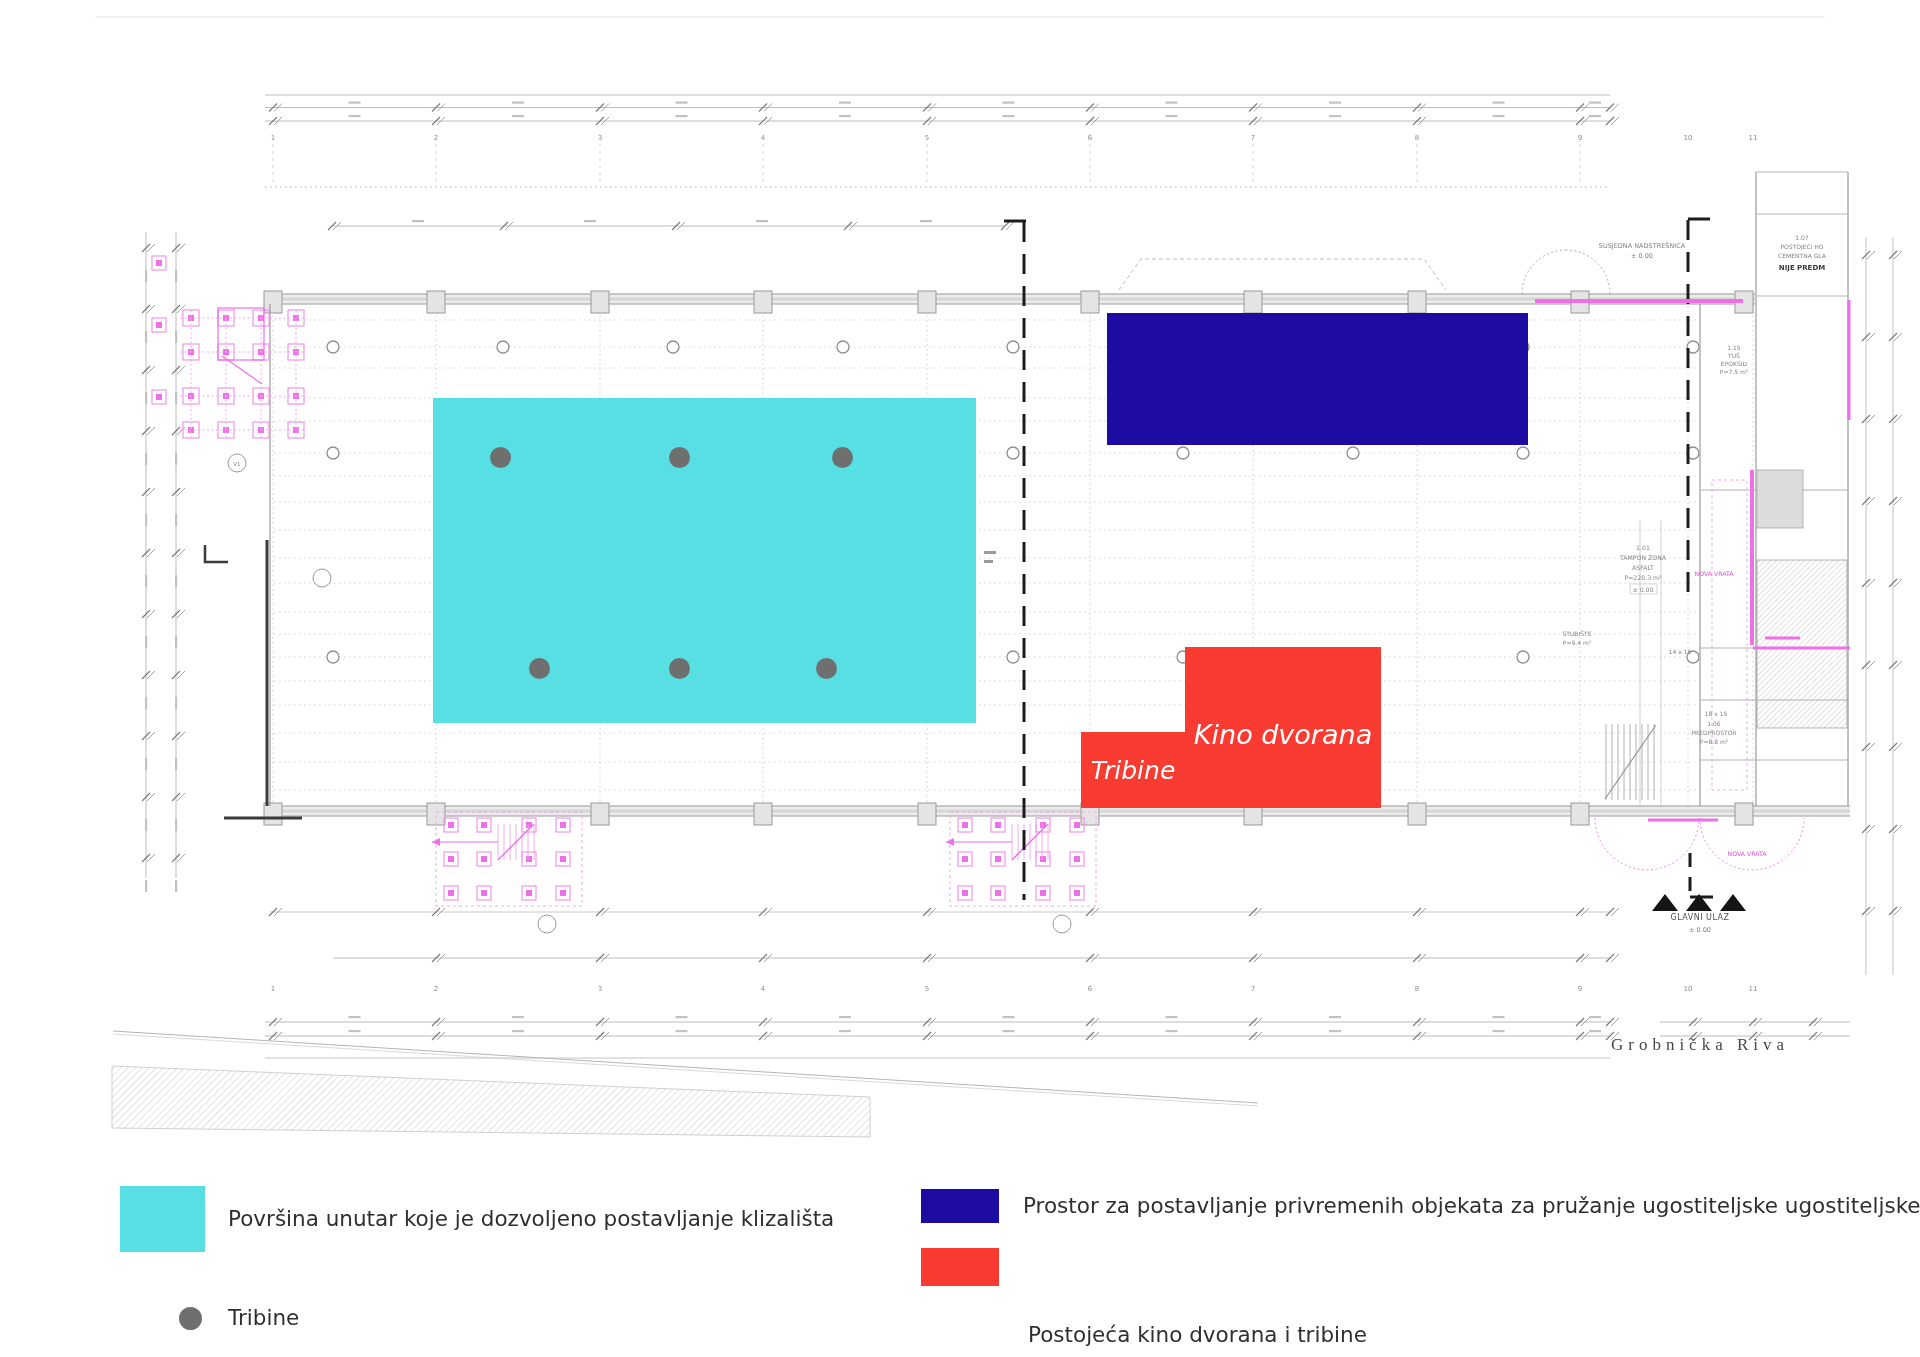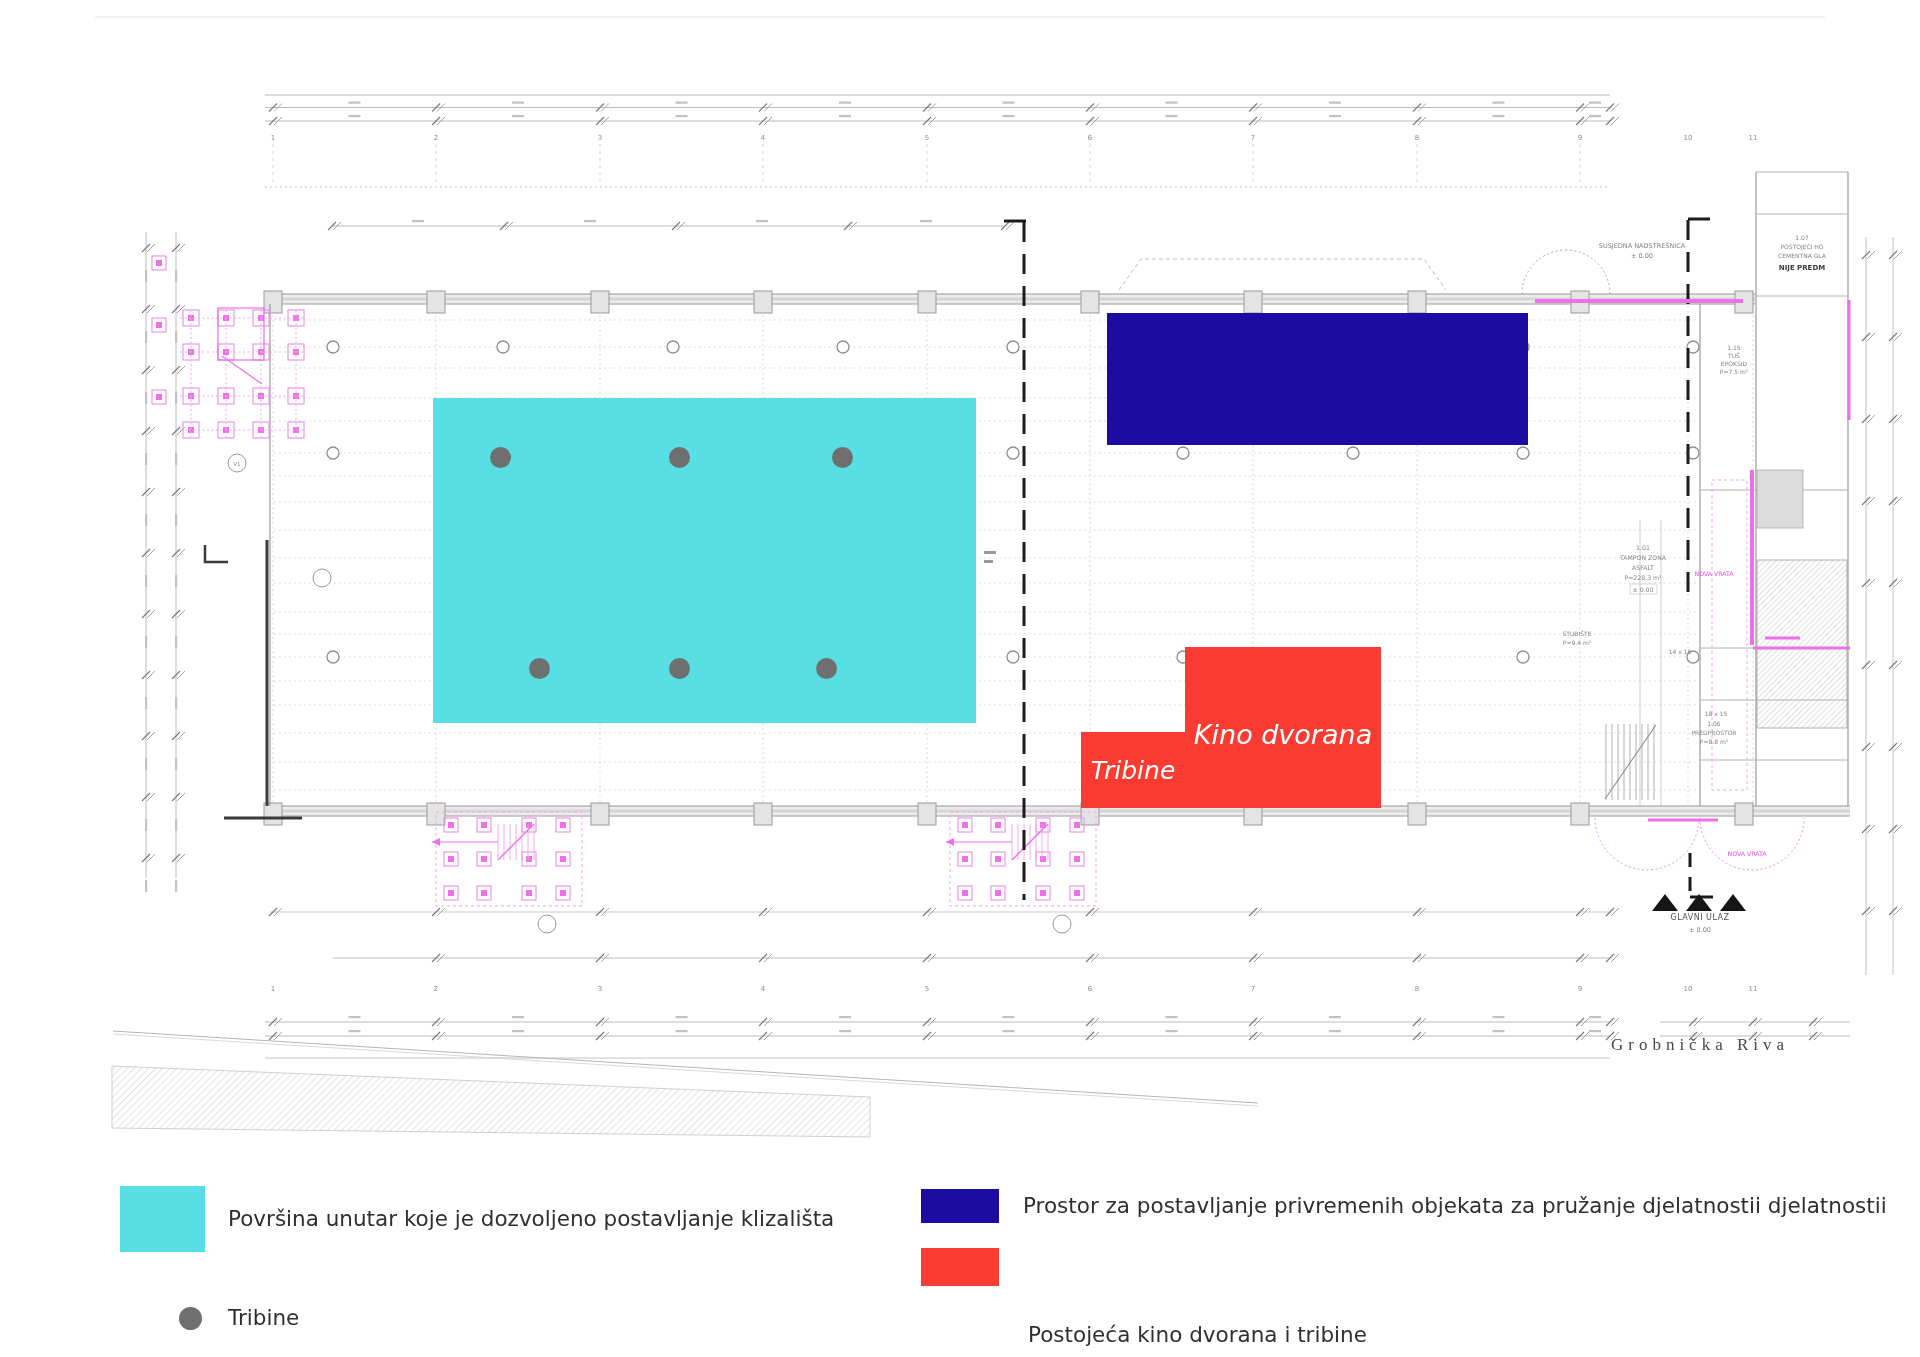--- a/index.html
+++ b/index.html
@@ -705,18 +705,18 @@
     </div>
 
   <div>
     <div class="lg-swatch" id="sw-rink" style="left: 120px; top: 1186px; width: 85px; height: 66px; background: rgb(88, 223, 228);"></div>
     <div class="lg-label" style="left:228px;top:1186px;height:66px;line-height:66px;">Površina unutar koje je dozvoljeno postavljanje klizališta</div>
 
     <div class="lg-dot" id="sw-dot" style="left: 179px; top: 1307px; width: 23px; height: 23px; background: rgb(111, 111, 111);"></div>
     <div class="lg-label" style="left:228px;top:1296px;height:44px;line-height:44px;">Tribine</div>
 
     <div class="lg-swatch" id="sw-hosp" style="left: 921px; top: 1189px; width: 78px; height: 34px; background: rgb(30, 11, 162);"></div>
-    <div class="lg-label" style="left:1023px;top:1189px;height:34px;line-height:34px;">Prostor za postavljanje privremenih objekata za pružanje djelatnostii djelatnostii</div>
+    <div class="lg-label" style="left:1023px;top:1189px;height:34px;line-height:34px;">Prostor za postavljanje privremenih objekata za pružanje ugostiteljske ugostiteljske</div>
 
     <div class="lg-swatch" id="sw-cin" style="left: 921px; top: 1248px; width: 78px; height: 38px; background: rgb(249, 59, 49);"></div>
     <div class="lg-label" style="left:1028px;top:1316px;height:38px;line-height:38px;">Postojeća kino dvorana i tribine</div>
   </div>
 </div>
 
 </body></html>

